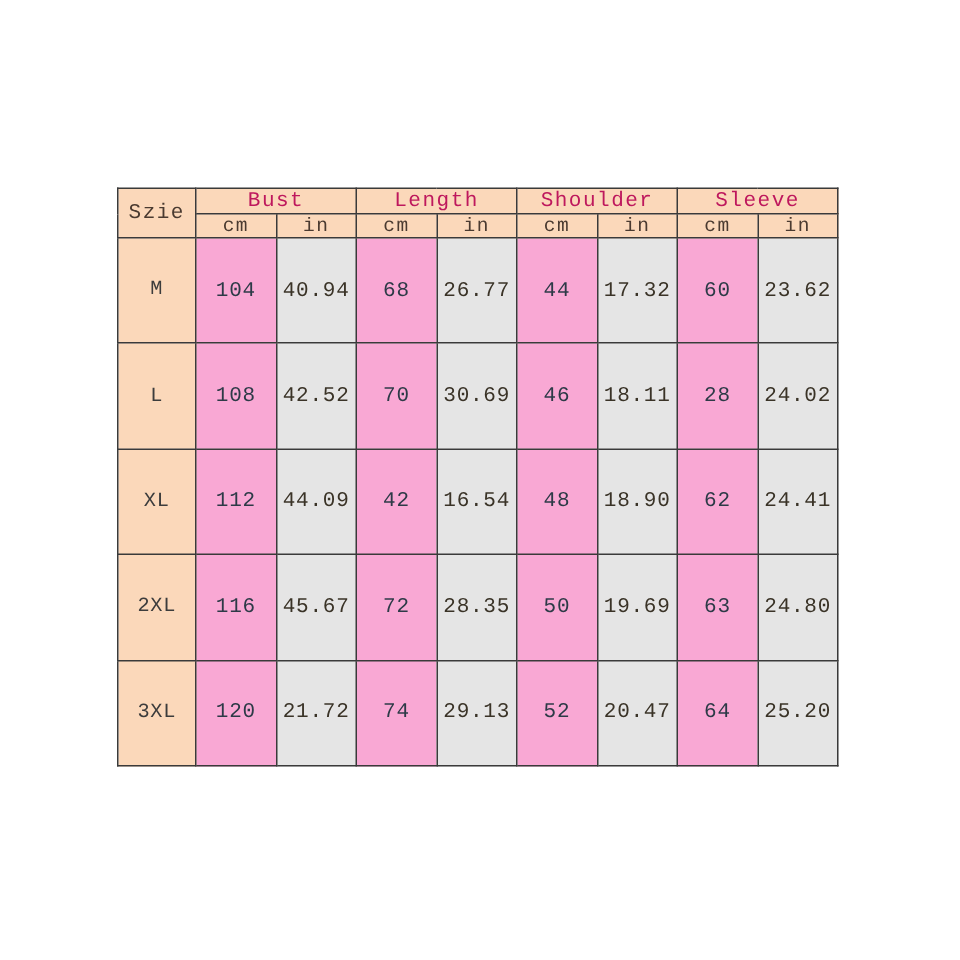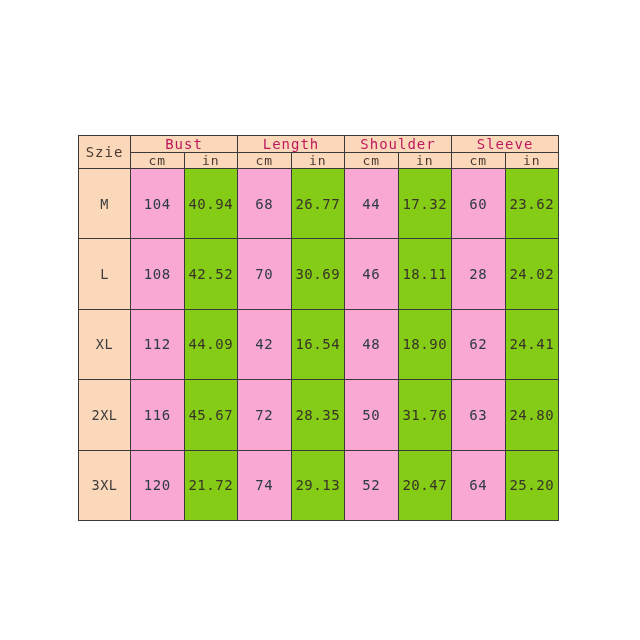--- a/index.html
+++ b/index.html
@@ -10,23 +10,24 @@
     width: 640px;
     height: 640px;
     background: #ffffff;
     font-family: "DejaVu Sans Mono", "Liberation Mono", monospace;
     overflow: hidden;
   }
 
   #size-chart-wrap {
     position: absolute;
     left: 78px;
-    top: 135px;
+    top: 125px;
     width: 415px;
     height: 386px;
+    font-family: Liberation Mono, monospace;
   }
 
   table.size-chart {
     border-collapse: collapse;
     table-layout: fixed;
     width: 480px;
     height: 386px;
     border: 1.5px solid #3a3a3a;
   }
 
@@ -70,21 +71,21 @@
     font-size: 13.5px;
     letter-spacing: 0.5px;
   }
   .cell-cm {
     background: #f9a8d4;
     color: #2d3a47;
     font-size: 14px;
     letter-spacing: 0.5px;
   }
   .cell-in {
-    background: #84cc16;
+    background: #e5e5e5;
     color: #3a3327;
     font-size: 14px;
     letter-spacing: 0.5px;
   }
 </style>
 </head>
 <body>
 
 <div id="size-chart-wrap">
   <table class="size-chart">
@@ -152,21 +153,21 @@
         <td class="cell-cm">62</td>
         <td class="cell-in">24.41</td>
       </tr>
       <tr>
         <td class="cell-size">2XL</td>
         <td class="cell-cm">116</td>
         <td class="cell-in">45.67</td>
         <td class="cell-cm">72</td>
         <td class="cell-in">28.35</td>
         <td class="cell-cm">50</td>
-        <td class="cell-in">31.76</td>
+        <td class="cell-in">19.69</td>
         <td class="cell-cm">63</td>
         <td class="cell-in">24.80</td>
       </tr>
       <tr>
         <td class="cell-size">3XL</td>
         <td class="cell-cm">120</td>
         <td class="cell-in">21.72</td>
         <td class="cell-cm">74</td>
         <td class="cell-in">29.13</td>
         <td class="cell-cm">52</td>

